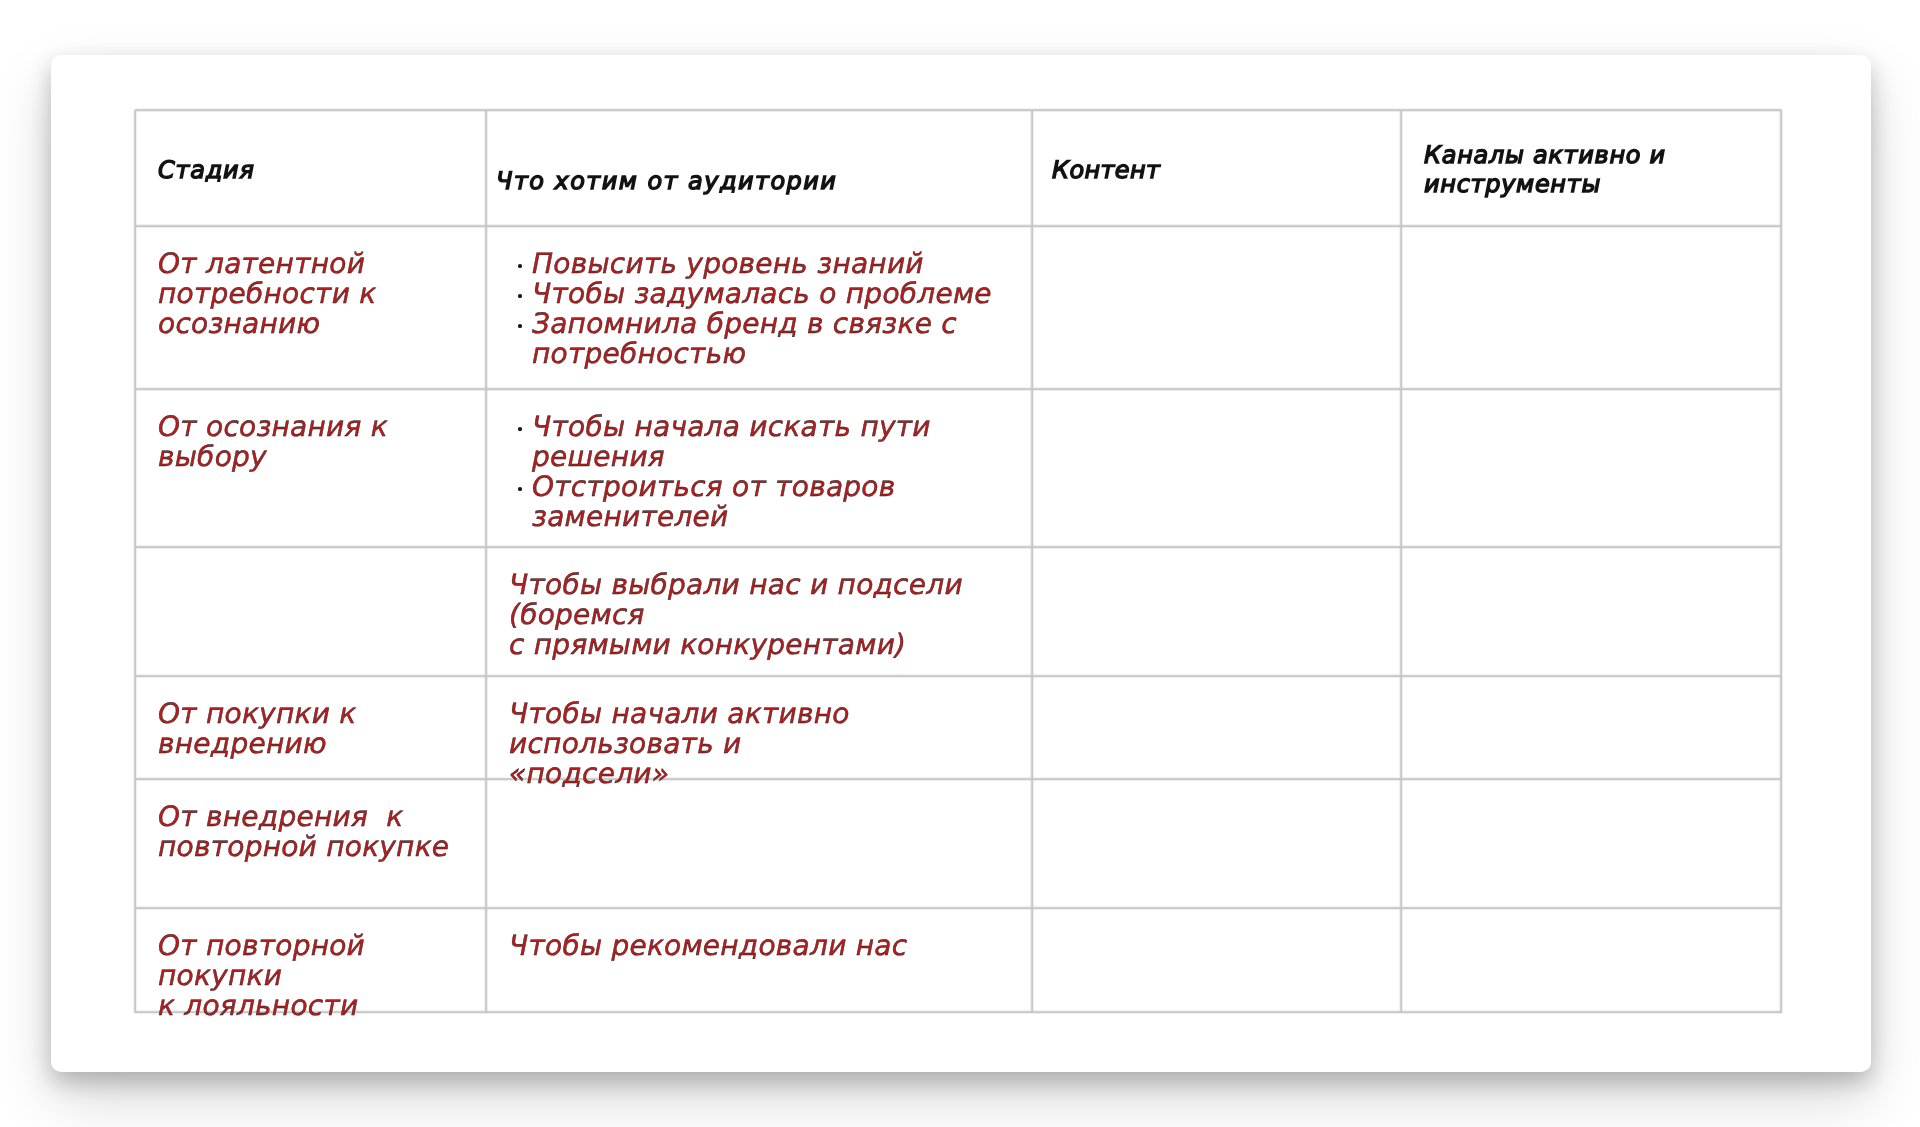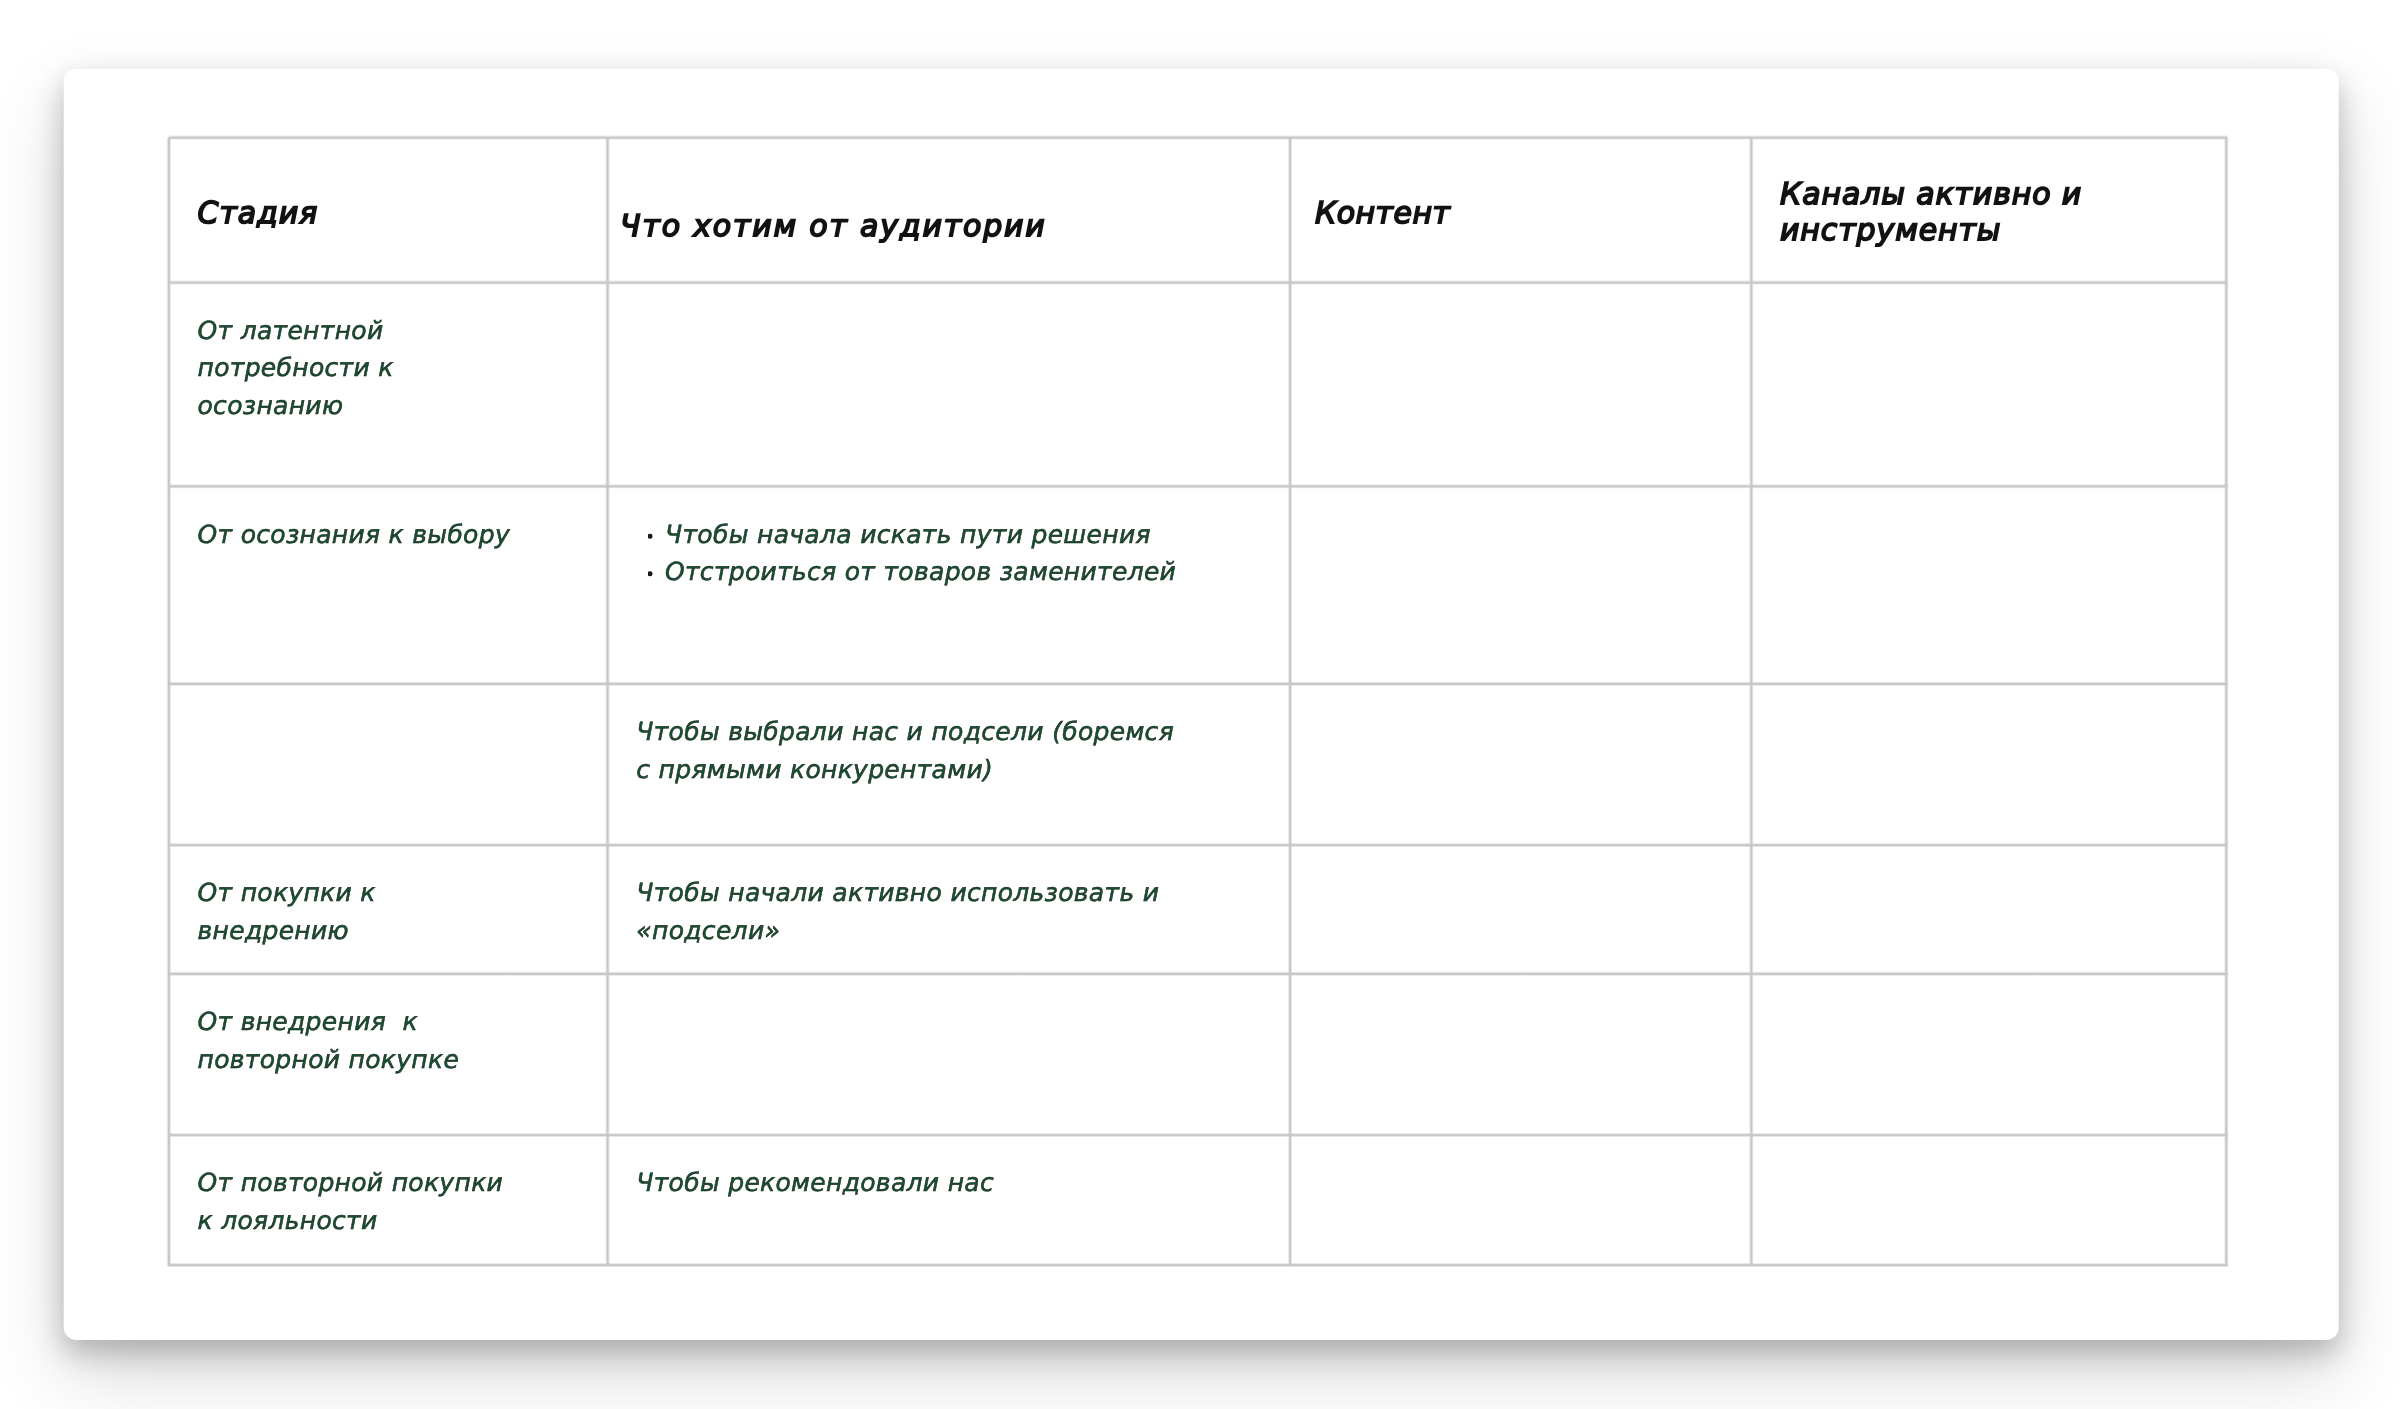--- a/index.html
+++ b/index.html
@@ -15,21 +15,21 @@
     background:linear-gradient(to right,rgba(207,207,207,0) 0%,rgba(200,200,200,0.55) 28%,
       rgba(198,198,198,1) 45%,rgba(198,198,198,1) 62%,rgba(200,200,200,0.45) 80%,rgba(207,207,207,0) 100%);}
   .hline{height:4px;margin-top:-1.75px;
     background:linear-gradient(to bottom,rgba(207,207,207,0) 0%,rgba(200,200,200,0.55) 28%,
       rgba(198,198,198,1) 45%,rgba(198,198,198,1) 62%,rgba(200,200,200,0.45) 80%,rgba(207,207,207,0) 100%);}
   .cell{position:absolute;white-space:pre-wrap;transform:translateZ(0);}
   .bullets{white-space:normal;}
   .bullet-row>span[data-name="bullet-text"]{white-space:pre-wrap;display:block;}
   .hd{font-weight:400;color:#121212;font-size:24px;line-height:29.4px;
       -webkit-text-stroke:1.4px #121212;}
-  .bd{font-weight:300;color:#14532d;font-size:20px;letter-spacing:0.25px;
+  .bd{font-weight:300;color:#b91c1c;font-size:28px;letter-spacing:0.25px;
       -webkit-text-stroke:0.4px #17181a;line-height:30px;}
   .bullet-row{position:relative;padding-left:14px;}
   .bullet-dot{position:absolute;left:0px;top:15.2px;width:3.7px;height:3.7px;border-radius:50%;
       background:#17181a;-webkit-text-stroke:0;}
 </style>
 </head>
 <body>
 
 <div id="slide-card" data-name="slide-card"></div>
 <div id="matrix-table" data-name="funnel-stage-matrix-table">
@@ -47,20 +47,35 @@
   <div class="grid-line hline" data-name="table-row-divider" style="left:0px;top:798px;width:1647px"></div>
   <div class="grid-line hline" data-name="table-bottom-border" style="left:0px;top:902px;width:1647px"></div>
   <div class="cell hd" data-name="column-header-stage" style="left:23px;top:46px;width:322px;letter-spacing:0.75px">Стадия</div>
   <div class="cell hd" data-name="column-header-audience" style="left:361px;top:57px;width:530px;letter-spacing:1.45px">Что хотим от аудитории</div>
   <div class="cell hd" data-name="column-header-content" style="left:917px;top:46px;width:343px;letter-spacing:0.35px">Контент</div>
   <div class="cell hd" data-name="column-header-channels" style="left:1289px;top:31px;width:351px;letter-spacing:0.7px">Каналы активно и
 инструменты</div>
   <div class="cell bd" data-name="row-1-stage" style="left:23px;top:139px;width:322px">От латентной
 потребности к
 осознанию</div>
+  <div class="cell bd bullets" data-name="row-1-audience-list" style="left:383px;top:139px;width:508px">
+    <div class="bullet-row" data-name="row-1-audience-bullet-1">
+        <span class="bullet-dot" data-name="bullet-dot-icon"></span>
+        <span data-name="bullet-text">Повысить уровень знаний</span>
+      </div>
+    <div class="bullet-row" data-name="row-1-audience-bullet-2">
+        <span class="bullet-dot" data-name="bullet-dot-icon"></span>
+        <span data-name="bullet-text">Чтобы задумалась о проблеме</span>
+      </div>
+    <div class="bullet-row" data-name="row-1-audience-bullet-3">
+        <span class="bullet-dot" data-name="bullet-dot-icon"></span>
+        <span data-name="bullet-text">Запомнила бренд в связке с
+потребностью</span>
+      </div>
+  </div>
   <div class="cell bd" data-name="row-1-content" style="left:920px;top:139px;width:340px"></div>
   <div class="cell bd" data-name="row-1-channels" style="left:1289px;top:139px;width:351px"></div>
   <div class="cell bd bullets" data-name="row-2-audience-list" style="left:383px;top:302px;width:508px">
     <div class="bullet-row" data-name="row-2-audience-bullet-1">
         <span class="bullet-dot" data-name="bullet-dot-icon"></span>
         <span data-name="bullet-text">Чтобы начала искать пути решения</span>
       </div>
     <div class="bullet-row" data-name="row-2-audience-bullet-2">
         <span class="bullet-dot" data-name="bullet-dot-icon"></span>
         <span data-name="bullet-text">Отстроиться от товаров заменителей</span>

